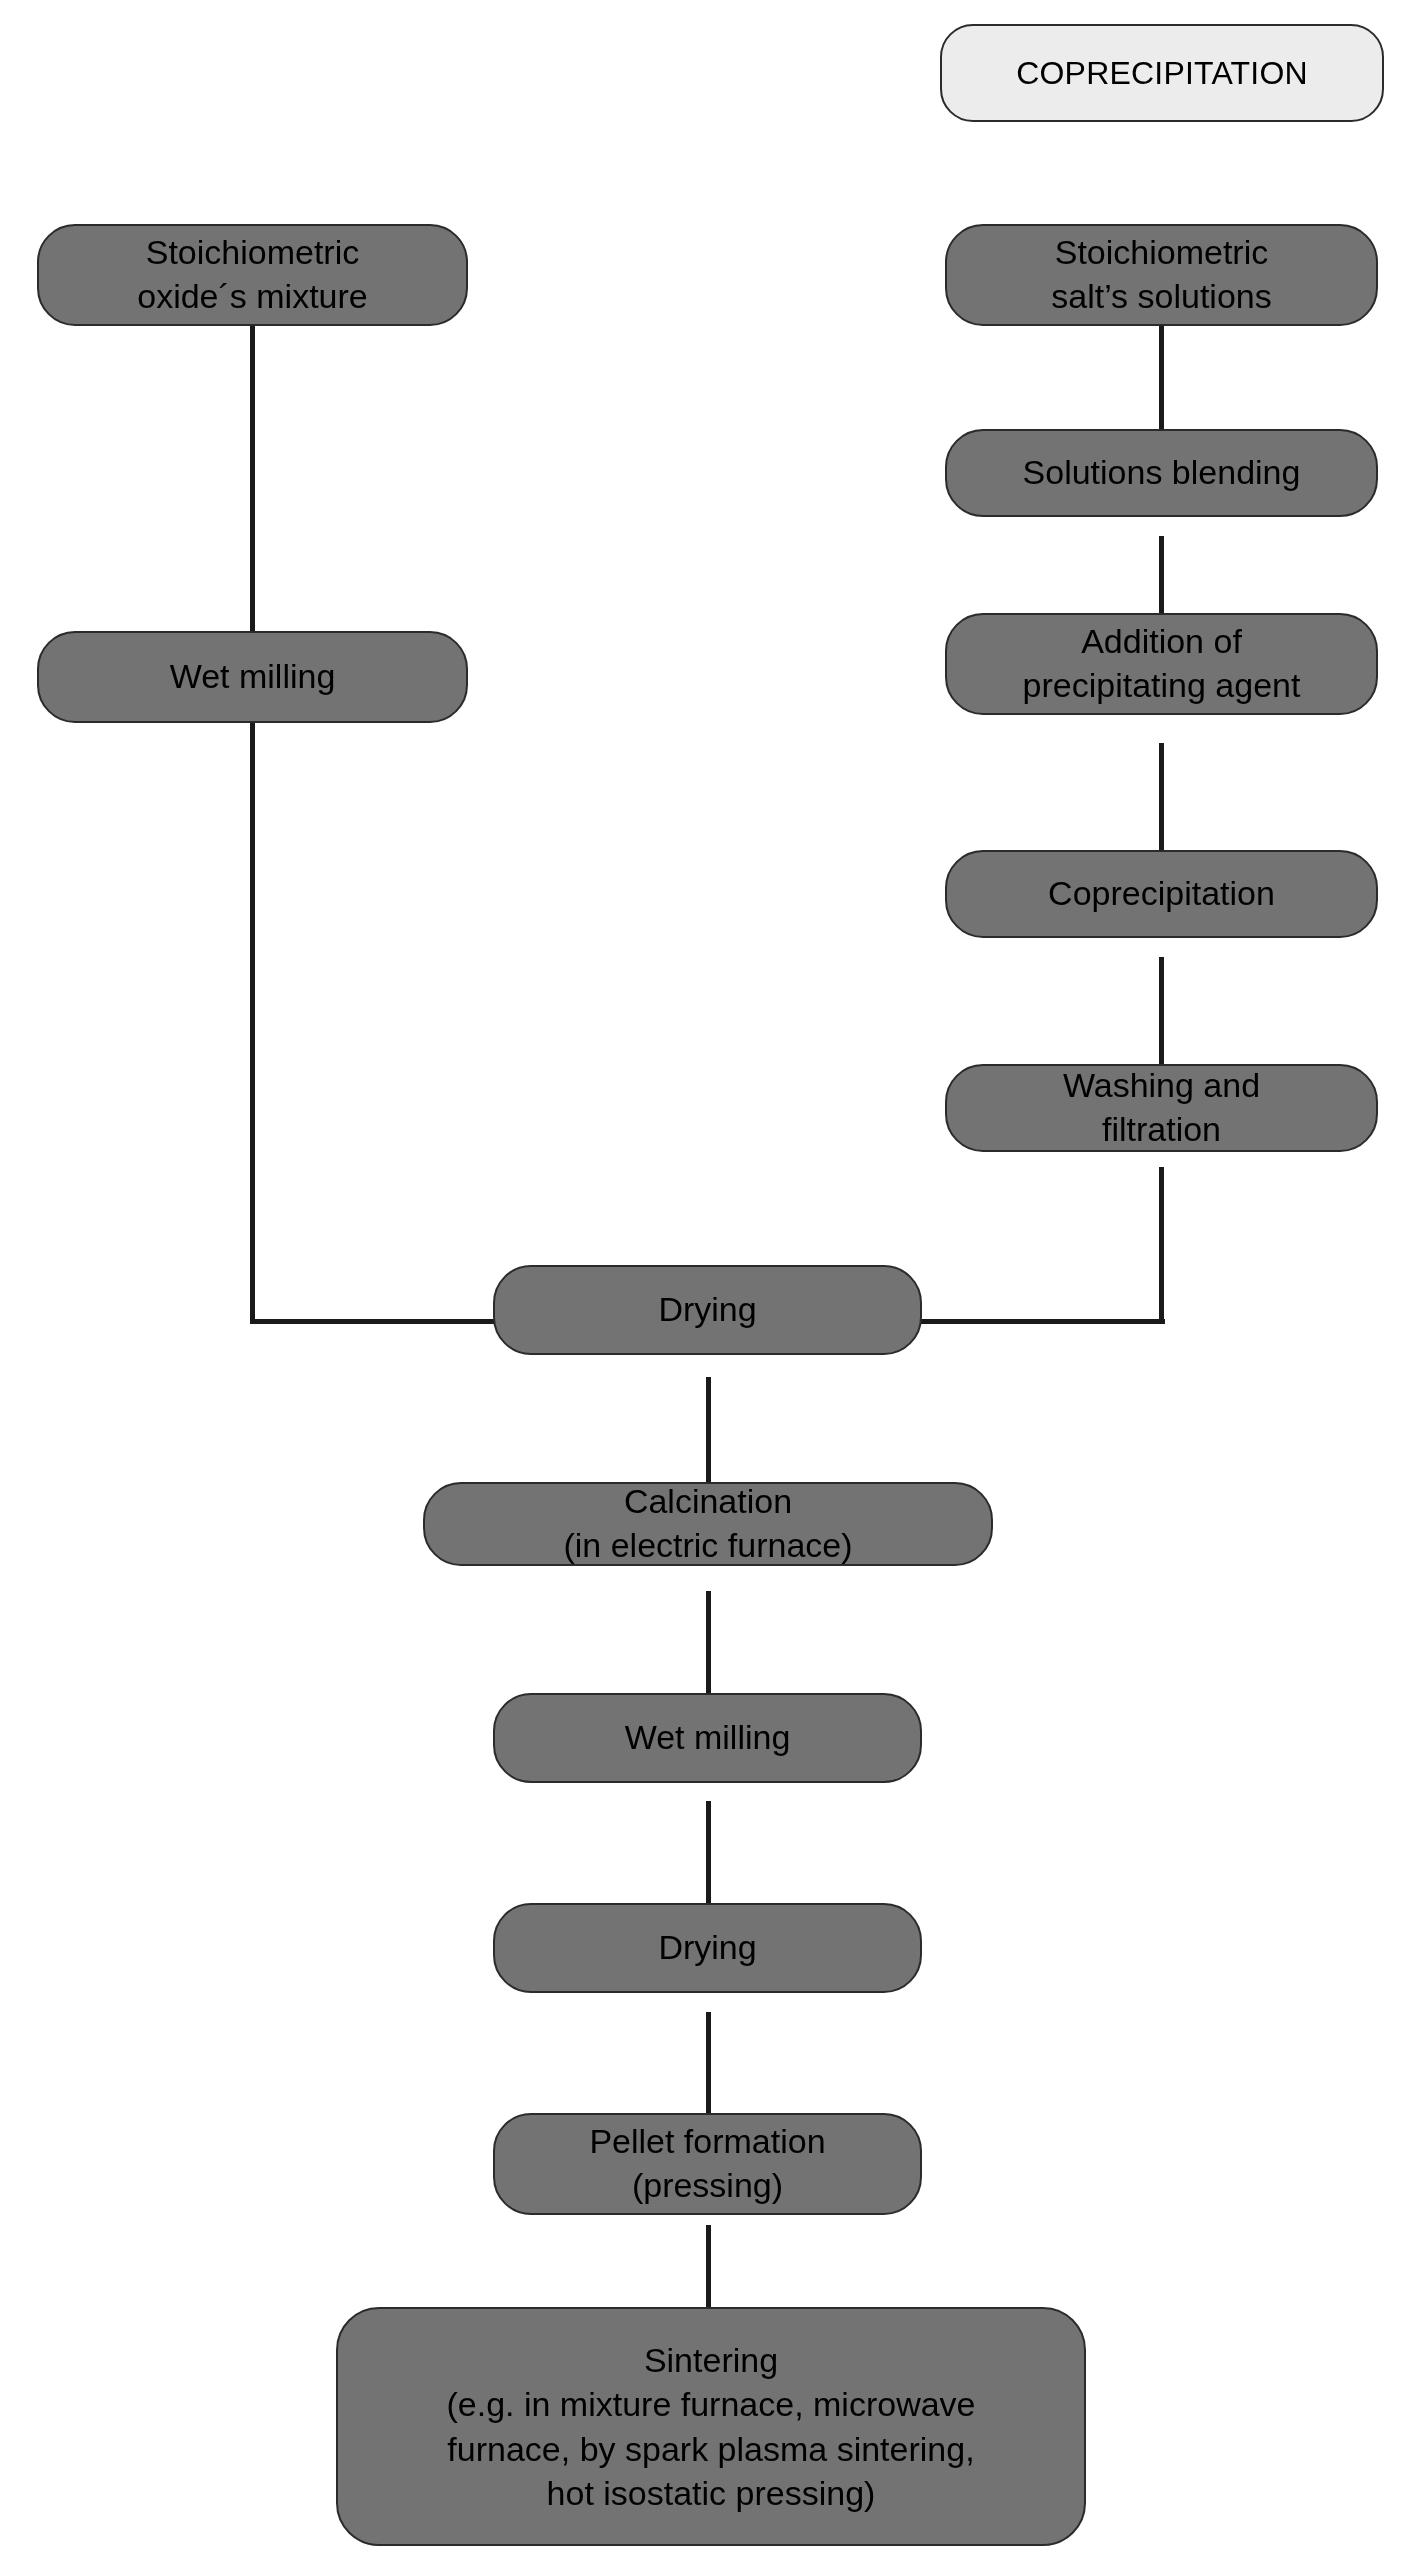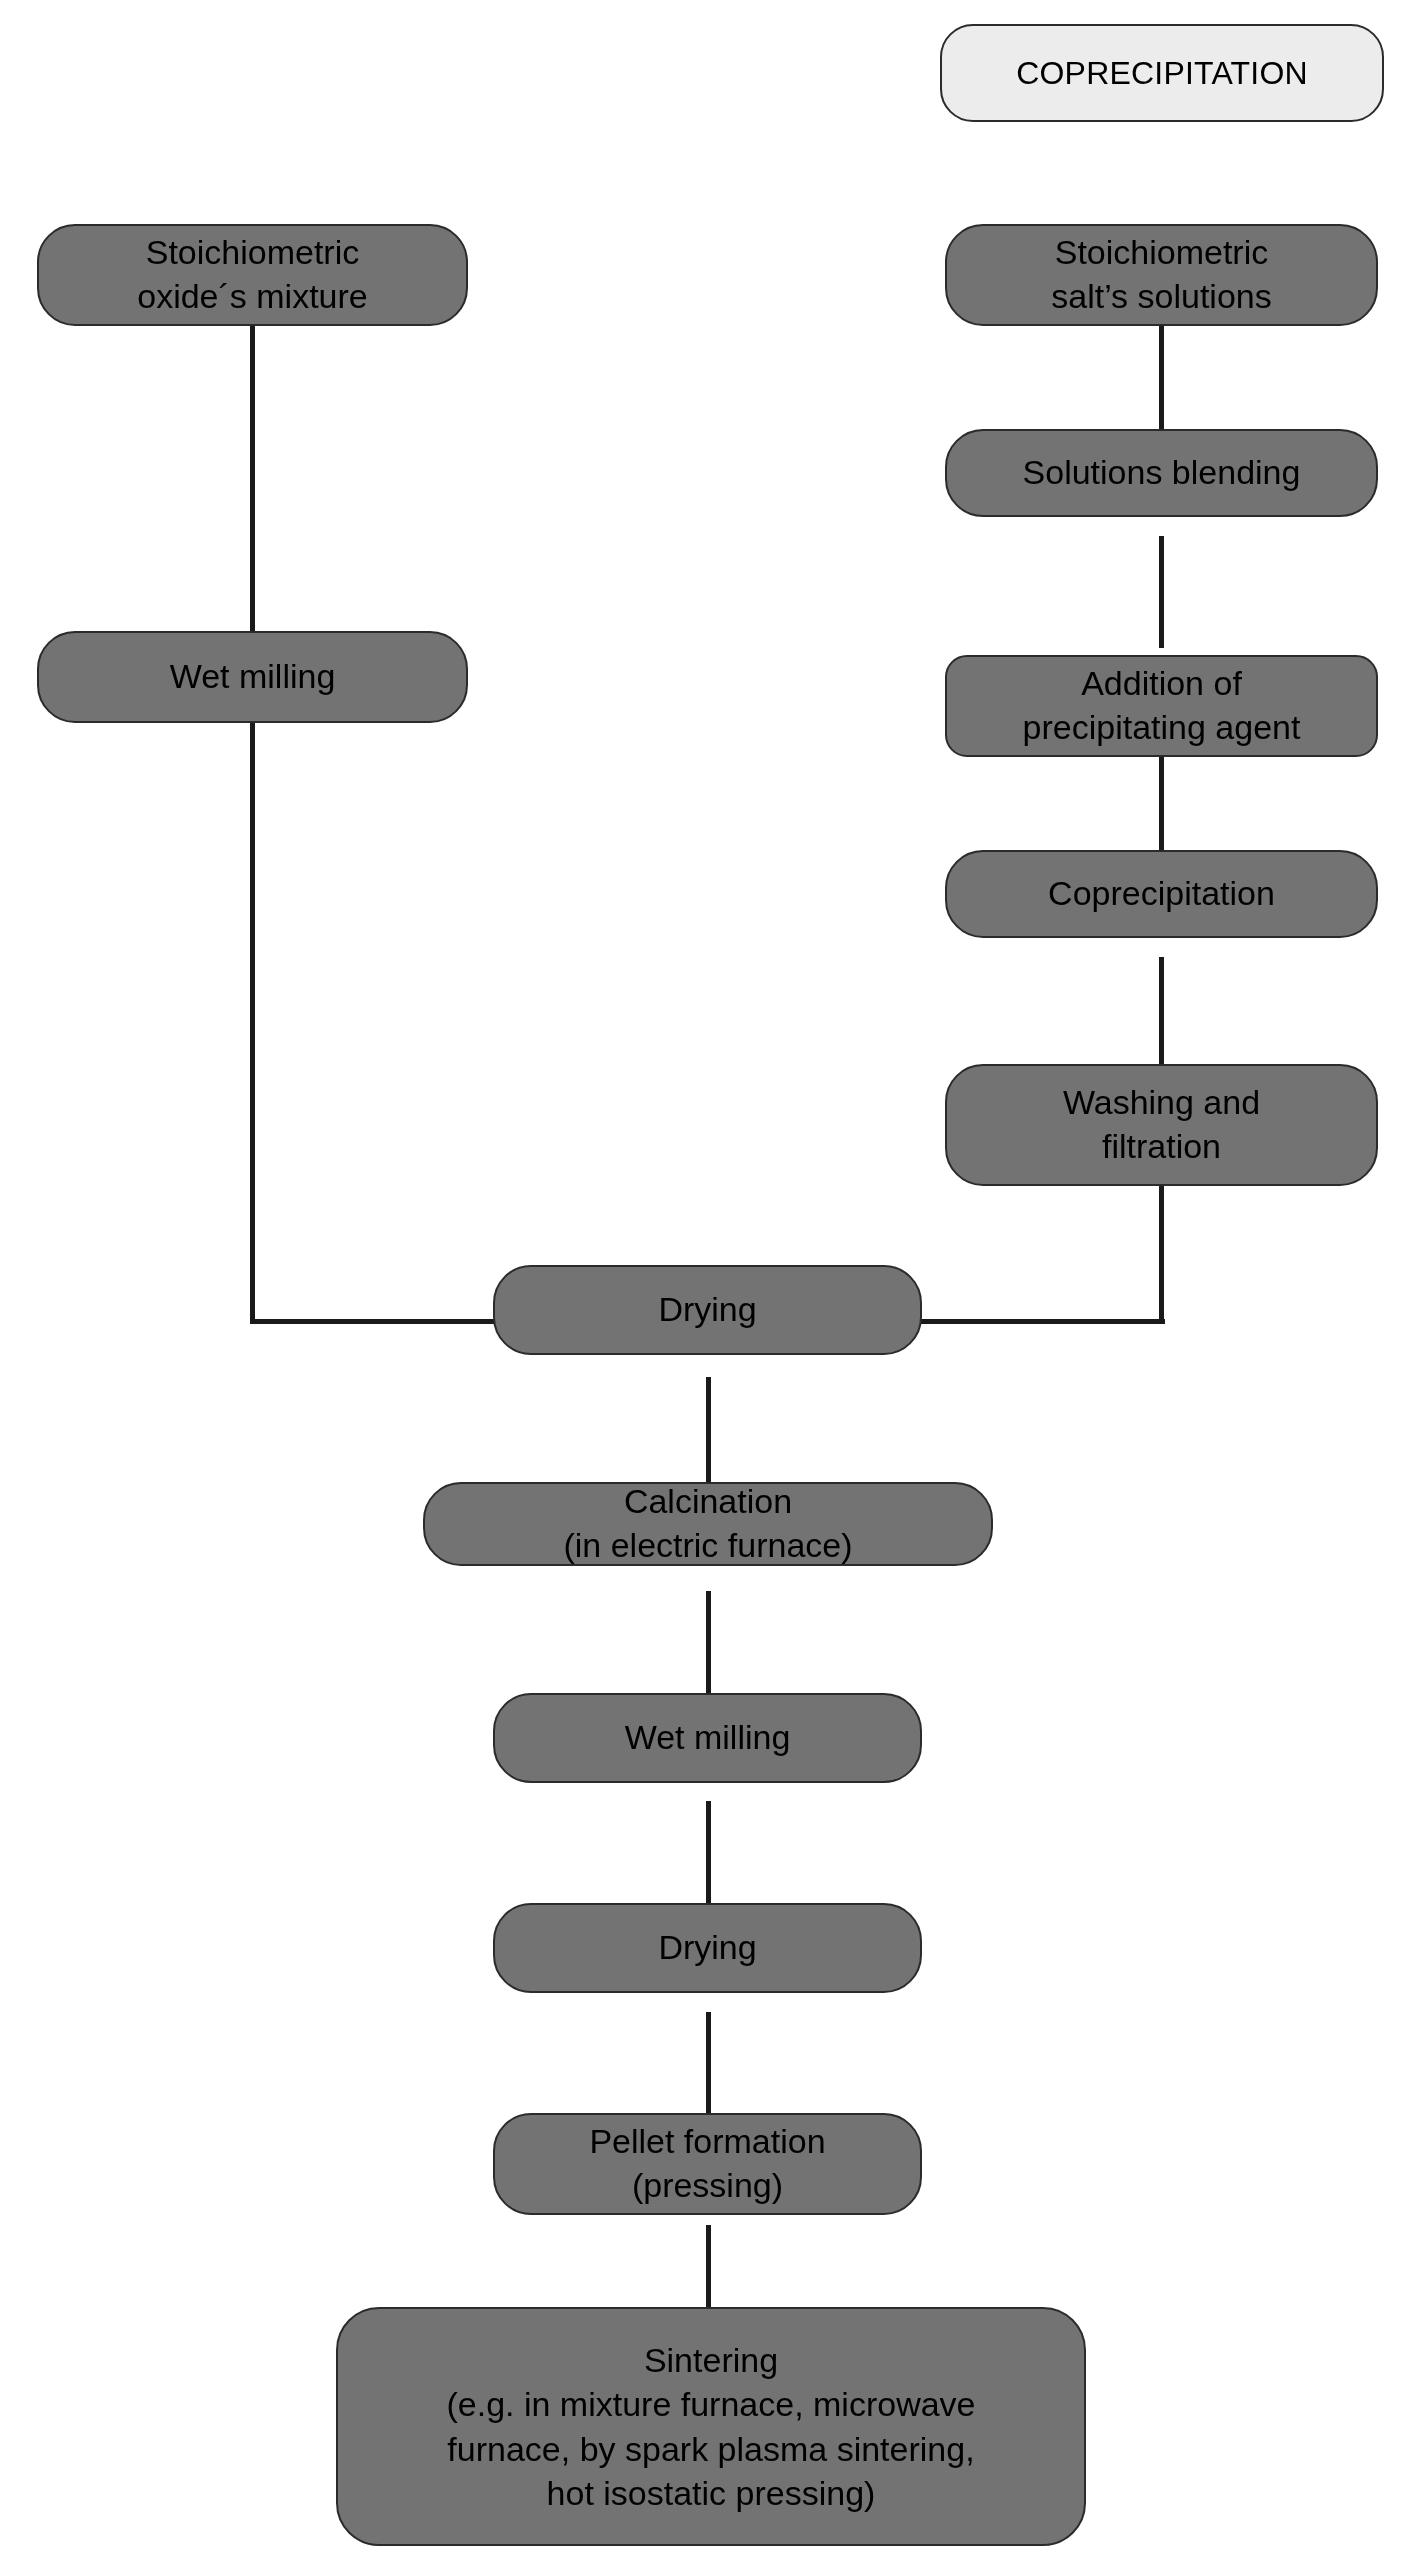--- a/index.html
+++ b/index.html
@@ -110,30 +110,30 @@
 
   <div class="node process" style="left:945px; top:224px; width:433px; height:102px;">
     <span class="node-label">Stoichiometric
 salt’s solutions</span>
   </div>
 
   <div class="node process" style="left:945px; top:429px; width:433px; height:88px;">
     <span class="node-label">Solutions blending</span>
   </div>
 
-  <div class="node process" style="left:945px; top:655px; width:433px; height:102px;border-radius:22px;">
+  <div class="node process" style="left:945px; top:613px; width:433px; height:102px;">
     <span class="node-label">Addition of
 precipitating agent</span>
   </div>
 
   <div class="node process" style="left:945px; top:850px; width:433px; height:88px;">
     <span class="node-label">Coprecipitation</span>
   </div>
 
-  <div class="node process" style="left:945px; top:1064px; width:433px; height:122px;">
+  <div class="node process" style="left:945px; top:1064px; width:433px; height:88px;">
     <span class="node-label">Washing and
 filtration</span>
   </div>
 
   <div class="node process" style="left:493px; top:1265px; width:429px; height:90px;">
     <span class="node-label">Drying</span>
   </div>
 
   <div class="node process" style="left:423px; top:1482px; width:570px; height:84px;">
     <span class="node-label">Calcination

